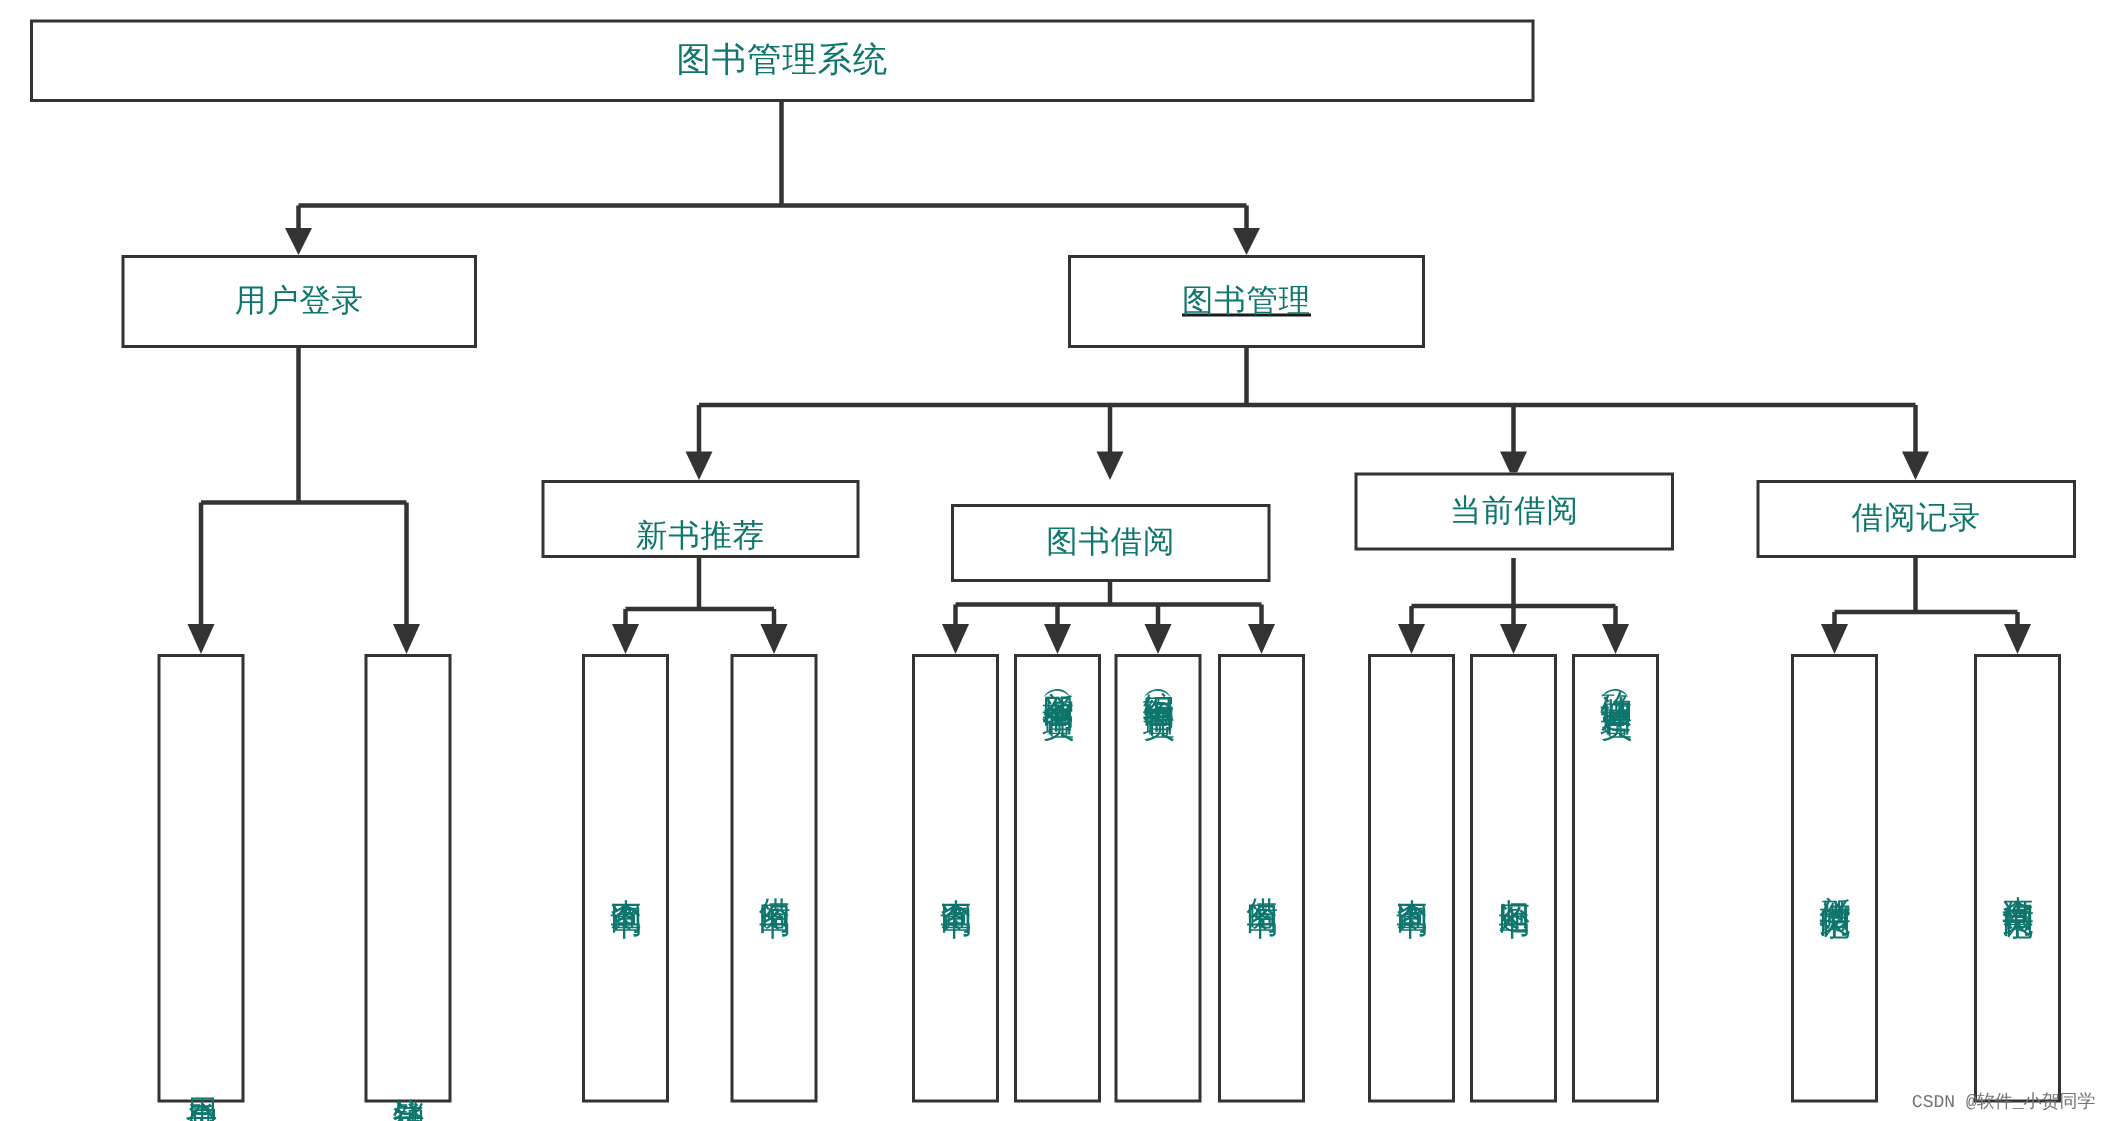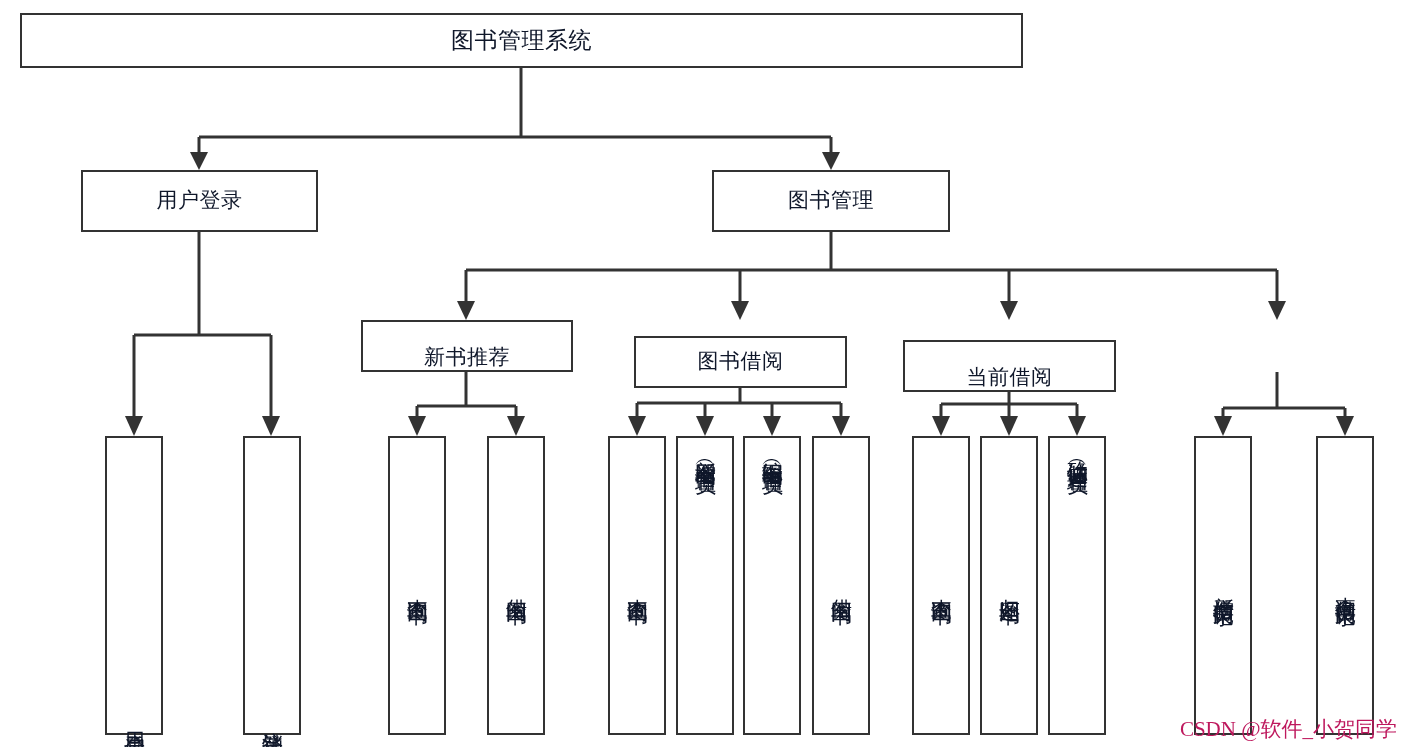--- a/index.html
+++ b/index.html
@@ -46,21 +46,21 @@
     border: 2.5px solid #333333;
     display: flex;
     align-items: center;
     justify-content: center;
   }
   .node-label {
     font-size: 21px;
     line-height: 1.12;
     letter-spacing: 0.5px;
     white-space: nowrap;
-    color: #0f172a;
+    color: #0f766e;
   }
   
   .node.root .node-label {
     font-size: 23px;
   }
   
   .node.vertical {
     align-items: flex-start;
     justify-content: center;
     padding-top: 0;
@@ -85,24 +85,24 @@
   .node.vertical.top-text {
     align-items: flex-start;
     padding-top: 6px;
   }
   
   #watermark {
     position: absolute;
     right: 8px;
     bottom: 4px;
     z-index: 3;
-    font-size: 21px;
-    color: #be185d;
+    font-size: 12px;
+    color: #737373;
     white-space: nowrap;
-    font-family: Liberation Serif, serif;
+    font-family: Liberation Mono, monospace;
   }
 </style>
 </head>
 <body>
 
 <div id="diagram-root">
 
   <svg id="connectors" viewBox="0 0 1405 747" width="1405" height="747" xmlns="http://www.w3.org/2000/svg">
 
     <line x1="521" y1="68" x2="521" y2="137"></line>
@@ -166,36 +166,39 @@
   </svg>
 
   <div class="node root" style="left:20px; top:13px; width:1003px; height:55px;">
     <span class="node-label">图书管理系统</span>
   </div>
 
   <div class="node" style="left:81px; top:170px; width:237px; height:62px;">
     <span class="node-label">用户登录</span>
   </div>
 
-  <div class="node" style="left:712px; top:170px; width:238px; height:62px;">
+  <div class="node" style="left:712px; top:170px; width:238px; height:62px;text-decoration:underline;">
     <span class="node-label">图书管理</span>
   </div>
 
   <div class="node" style="left:361px; top:320px; width:212px; height:52px;align-items:flex-end;">
     <span class="node-label">新书推荐</span>
   </div>
 
   <div class="node" style="left:634px; top:336px; width:213px; height:52px;">
     <span class="node-label">图书借阅</span>
   </div>
 
-  <div class="node" style="left:903px; top:340px; width:213px; height:52px;align-items:flex-end;">
+  <div class="node" style="left:903px; top:315px; width:213px; height:52px;">
     <span class="node-label">当前借阅</span>
   </div>
 
+  <div class="node" style="left:1171px; top:320px; width:213px; height:52px;">
+    <span class="node-label">借阅记录</span>
+  </div>
 
   <div class="node vertical bottom-text" style="left:105px; top:436px; width:58px; height:299px;">
     <span class="node-label">用户登录</span>
   </div>
 
   <div class="node vertical bottom-text" style="left:243px; top:436px; width:58px; height:299px;">
     <span class="node-label">注销登录</span>
   </div>
 
   <div class="node vertical center-text" style="left:388px; top:436px; width:58px; height:299px;">

